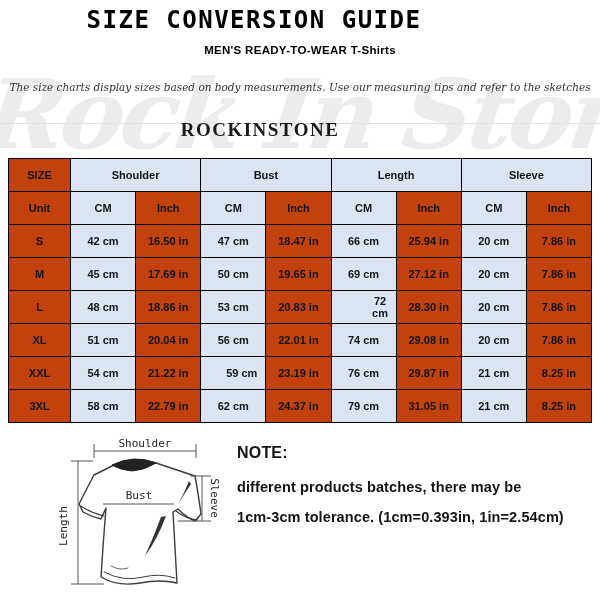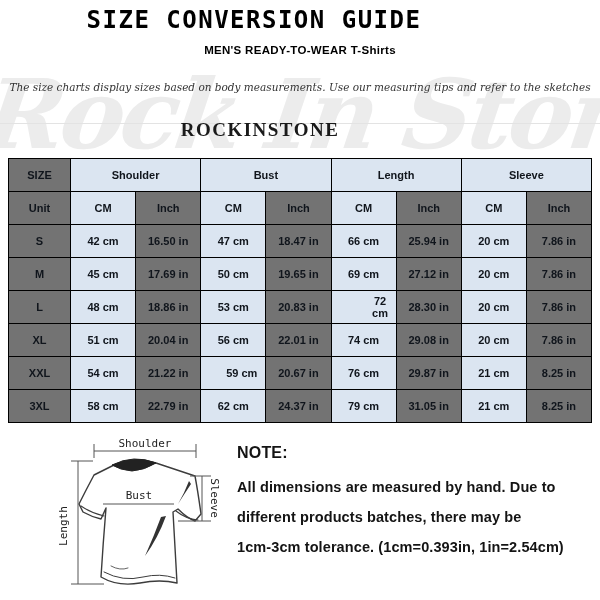--- a/index.html
+++ b/index.html
@@ -75,21 +75,21 @@
     color: #1a1a1a;
     z-index: 2;
   }
   table.size-table {
     position: absolute;
     top: 158px; left: 8px;
     width: 584px;
     border-collapse: collapse;
     table-layout: fixed;
     z-index: 2;
-    background: #737373;
+    background: #c2410c;
   }
   .size-table td, .size-table th {
     border: 1px solid #000;
     text-align: center;
     vertical-align: middle;
     height: 33px;
     font-size: 11px;
     font-weight: bold;
     color: #10151c;
     font-family: "Liberation Sans", sans-serif;
@@ -206,21 +206,21 @@
       <td class="hl" style="background: rgb(219, 229, 241);">74 cm</td>
       <td>29.08 in</td>
       <td class="hl" style="background: rgb(219, 229, 241);">20 cm</td>
       <td>7.86 in</td>
     </tr>
     <tr>
       <td>XXL</td>
       <td class="hl" style="background: rgb(219, 229, 241);">54 cm</td>
       <td>21.22 in</td>
       <td class="hl" style="background: rgb(219, 229, 241); padding-left: 17px;">59 cm</td>
-      <td>20.67 in</td>
+      <td>23.19 in</td>
       <td class="hl" style="background: rgb(219, 229, 241);">76 cm</td>
       <td>29.87 in</td>
       <td class="hl" style="background: rgb(219, 229, 241);">21 cm</td>
       <td>8.25 in</td>
     </tr>
     <tr>
       <td>3XL</td>
       <td class="hl" style="background: rgb(219, 229, 241);">58 cm</td>
       <td>22.79 in</td>
       <td class="hl" style="background: rgb(219, 229, 241);">62 cm</td>
@@ -269,16 +269,15 @@
 
     <text x="97" y="11" text-anchor="middle">Shoulder</text>
     <text x="91" y="63" text-anchor="middle">Bust</text>
     <text x="19" y="90" text-anchor="middle" transform="rotate(-90 19 90)">Length</text>
     <text x="163" y="62" text-anchor="middle" transform="rotate(90 163 62)">Sleeve</text>
   </svg>
 </div>
 
 <div class="note">
   <div class="note-heading">NOTE:</div>
-  <div class="note-line">All dimensions are measured by hand. Due to</div>
   <div class="note-line">different products batches, there may be</div>
   <div class="note-line">1cm-3cm tolerance. (1cm=0.393in, 1in=2.54cm)</div>
 </div>
 
 </body></html>

